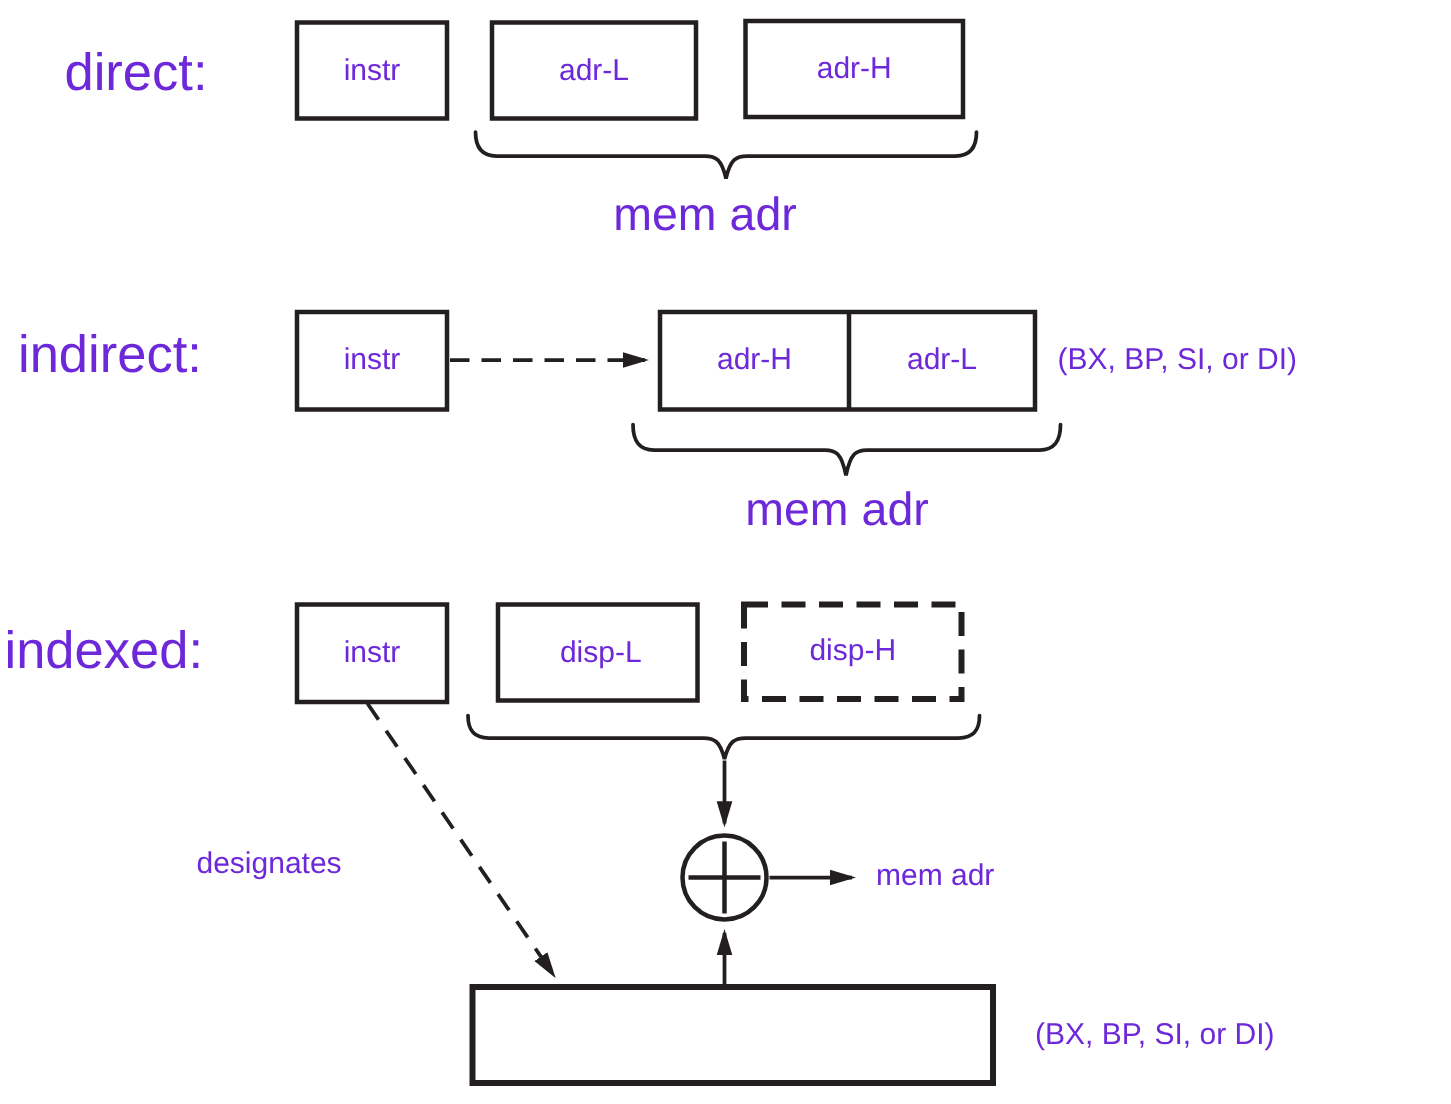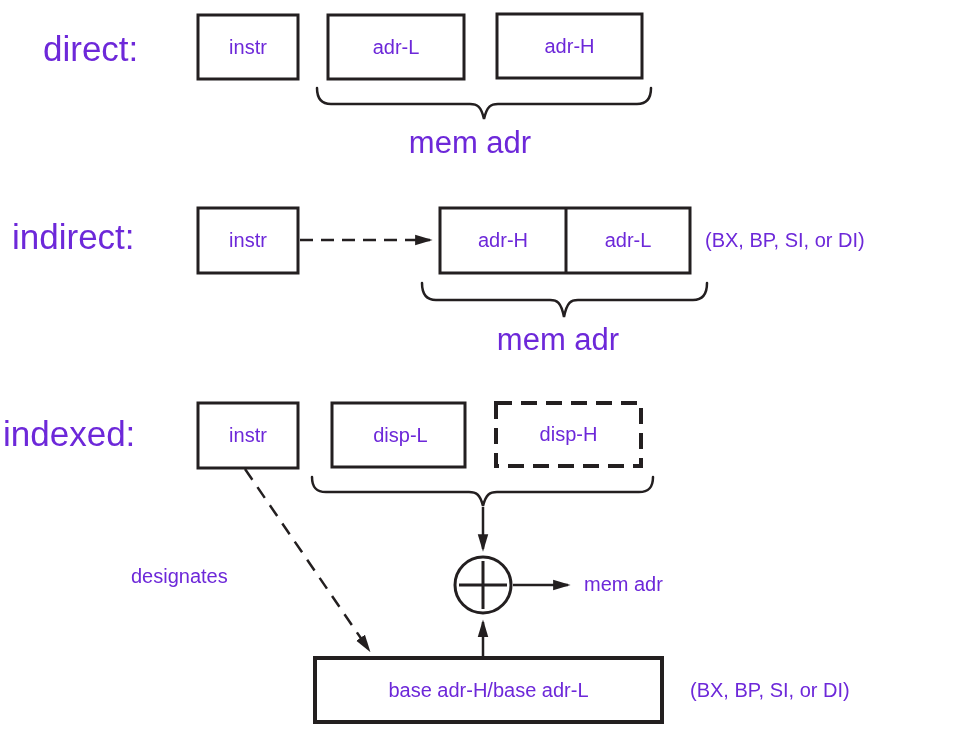--- a/index.html
+++ b/index.html
@@ -73,16 +73,15 @@
   <div class="abs box-label" style="left:566px;top:208px;width:124px;height:65px;">adr-L</div>
   <div class="abs note" style="left:705px;top:222px;width:260px;height:36px;">(BX, BP, SI, or DI)</div>
   <div class="abs brace-label" style="left:478px;top:323px;width:160px;height:34px;">mem adr</div>
 
   <div class="abs row-label" style="left:3px;top:414px;width:170px;height:40px;">indexed:</div>
   <div class="abs box-label" style="left:198px;top:403px;width:100px;height:65px;">instr</div>
   <div class="abs box-label" style="left:332px;top:403px;width:137px;height:64px;">disp-L</div>
   <div class="abs note" style="left:131px;top:558px;width:200px;height:36px;">designates</div>
   <div class="abs box-label" style="left:496px;top:403px;width:145px;height:63px;">disp-H</div>
   <div class="abs note" style="left:584px;top:566px;width:160px;height:36px;">mem adr</div>
-  <div class="abs box-label" style="left:315px;top:658px;width:347px;height:64px;">base adr-H/base adr-L</div>
   <div class="abs note" style="left:690px;top:672px;width:260px;height:36px;">(BX, BP, SI, or DI)</div>
 
 </div>
 
 </body></html>

